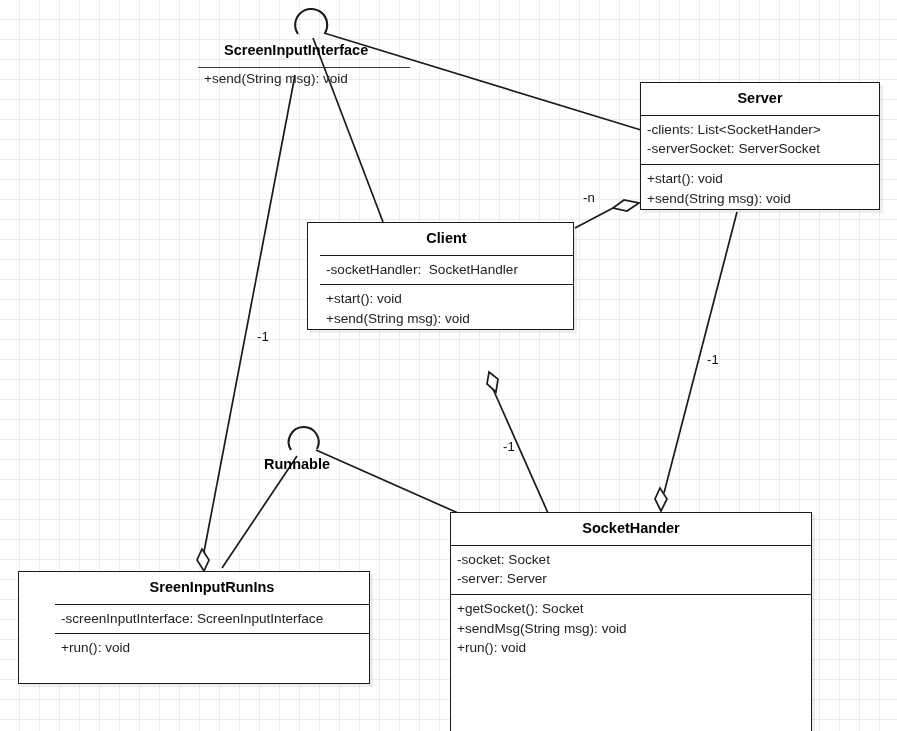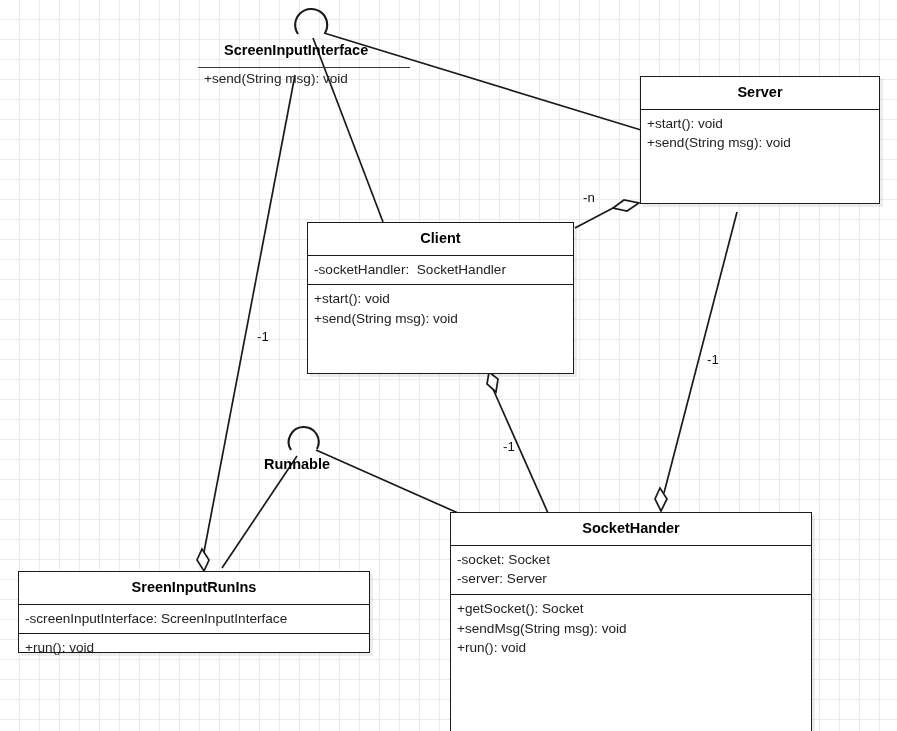--- a/index.html
+++ b/index.html
@@ -122,29 +122,33 @@
   <div class="iface" style="left:198px; top:42px; width:214px; height:52px;">
     <div class="iface-label" style="left:26px; top:0px;">ScreenInputInterface</div>
     <div class="iface-rule" style="left:0px; top:25px; width:212px;"></div>
     <div class="iface-op" style="left:6px; top:29px;">+send(String msg): void</div>
   </div>
 
   <div class="iface" style="left:264px; top:456px; width:76px; height:20px;">
     <div class="iface-label" style="left:0px; top:0px;">Runnable</div>
   </div>
 
-  <div class="umlbox" style="left:640px; top:76px; width:240px; height:128px;">
+  <div class="umlbox" style="left:640px; top:82px; width:240px; height:128px;">
     <div class="cls-title">Server</div>
+    <div class="cls-compartment cls-sep">
+      <div class="row">-clients: List&lt;SocketHander&gt;</div>
+      <div class="row">-serverSocket: ServerSocket</div>
+    </div>
     <div class="cls-compartment cls-sep">
       <div class="row">+start(): void</div>
       <div class="row">+send(String msg): void</div>
     </div>
   </div>
 
-  <div class="umlbox" style="left:307px; top:222px; width:267px; height:152px;">
+  <div class="umlbox" style="left:307px; top:222px; width:267px; height:108px;padding-left:12px;">
     <div class="cls-title">Client</div>
     <div class="cls-compartment cls-sep">
       <div class="row">-socketHandler:  SocketHandler</div>
     </div>
     <div class="cls-compartment cls-sep" style="height:82px;">
       <div class="row">+start(): void</div>
       <div class="row">+send(String msg): void</div>
     </div>
   </div>
 
@@ -154,21 +158,21 @@
       <div class="row">-socket: Socket</div>
       <div class="row">-server: Server</div>
     </div>
     <div class="cls-compartment cls-sep">
       <div class="row">+getSocket(): Socket</div>
       <div class="row">+sendMsg(String msg): void</div>
       <div class="row">+run(): void</div>
     </div>
   </div>
 
-  <div class="umlbox" style="left:18px; top:571px; width:352px; height:82px;">
+  <div class="umlbox" style="left:18px; top:571px; width:352px; height:113px;padding-left:36px;">
     <div class="cls-title">SreenInputRunIns</div>
     <div class="cls-compartment cls-sep">
       <div class="row">-screenInputInterface: ScreenInputInterface</div>
     </div>
     <div class="cls-compartment cls-sep">
       <div class="row">+run(): void</div>
     </div>
   </div>
 
   <div class="mult" style="left:583px; top:190px;">-n</div>

